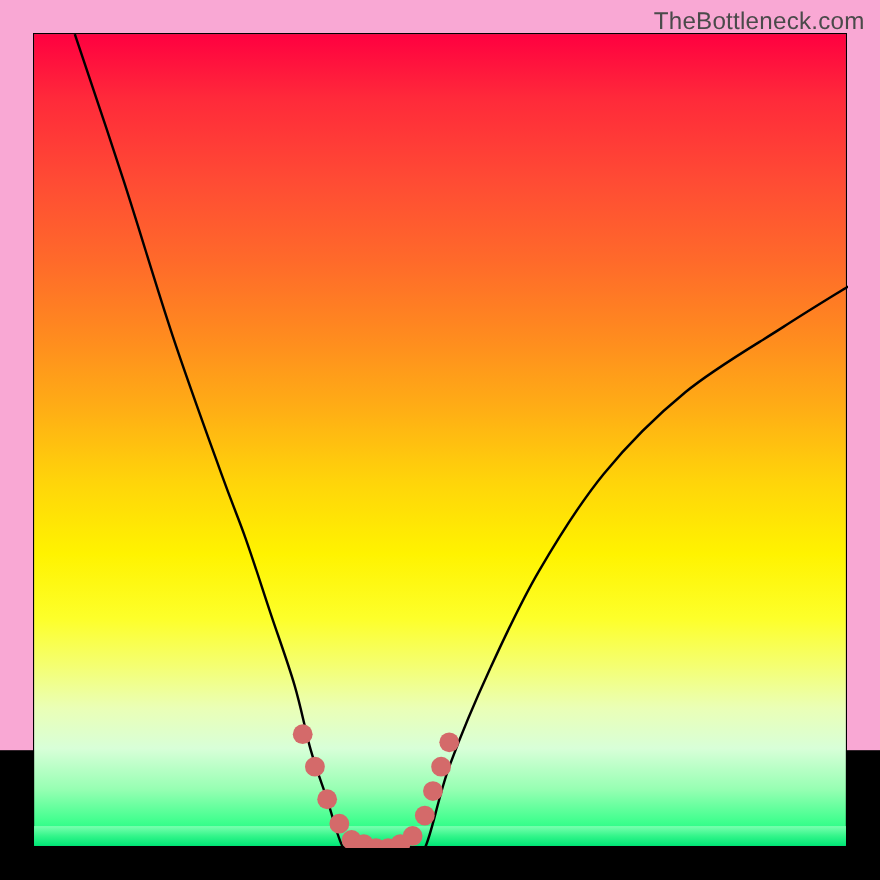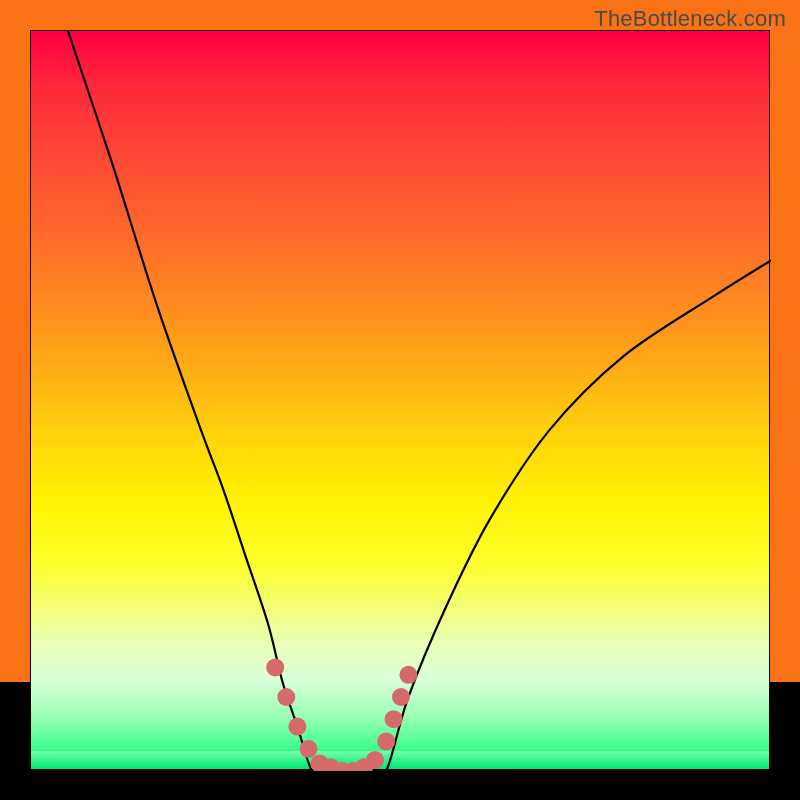--- a/index.html
+++ b/index.html
@@ -10,21 +10,21 @@
     background: #000;
     position: relative;
     overflow: hidden;
     font-family: Arial, Helvetica, sans-serif;
   }
   .frame {
     position: absolute;
     top: 0; left: 0;
     width: 800px;
     height: 682px;
-    background: #f97316;
+    background: #f9a8d4;
   }
   .plot {
     position: absolute;
     top: 30px;
     left: 30px;
     width: 740px;
     height: 740px;
     background: linear-gradient(to bottom,
       #ff0040 0%,
       #ff2a3a 8%,

